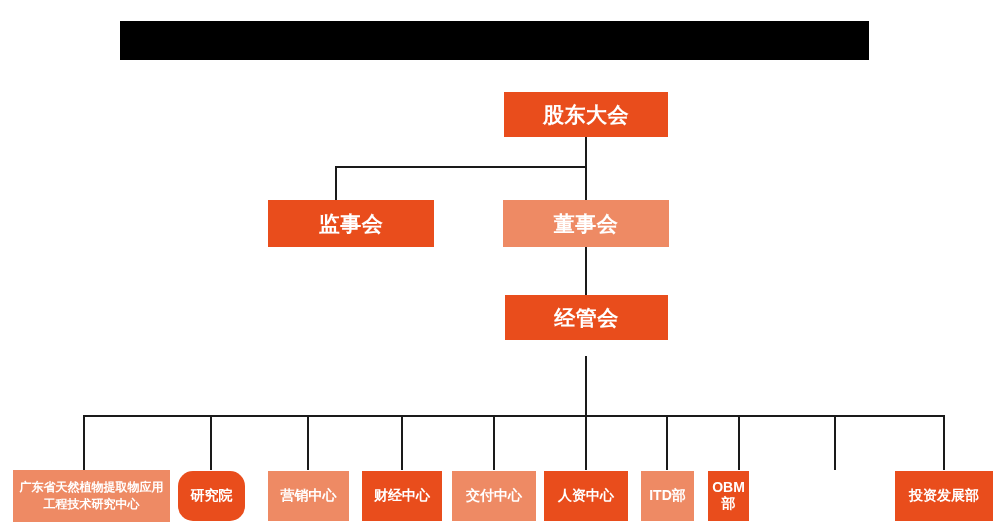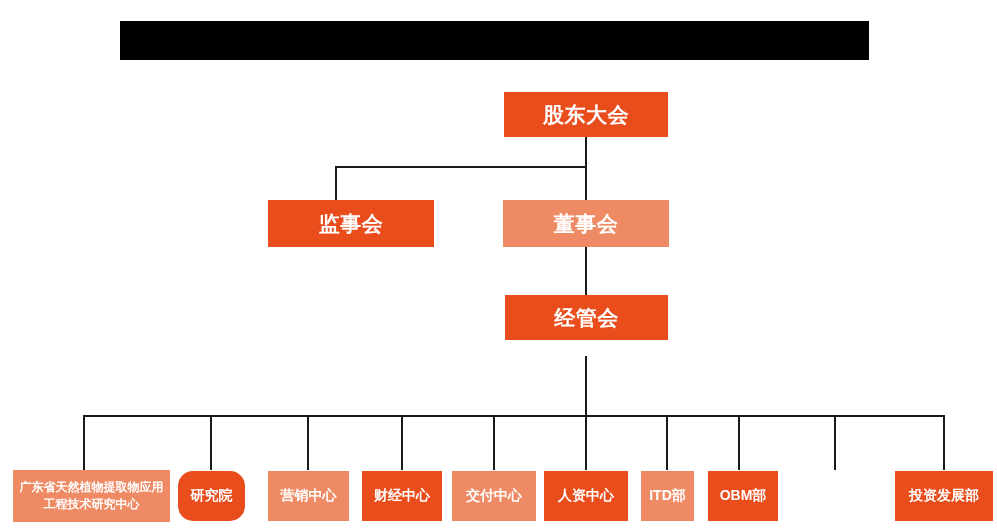--- a/index.html
+++ b/index.html
@@ -78,16 +78,16 @@
 
   <div class="node primary" style="left:505px; top:295px; width:163px; height:45px;">经管会</div>
 
   <div class="node secondary dept dept-long" style="left:5px; top:470px; width:157px; height:52px;">广东省天然植物提取物应用工程技术研究中心</div>
   <div class="node primary dept" style="left:178px; top:471px; width:67px; height:50px;border-radius:15px;">研究院</div>
   <div class="node secondary dept" style="left:268px; top:471px; width:81px; height:50px;">营销中心</div>
   <div class="node primary dept" style="left:362px; top:471px; width:80px; height:50px;">财经中心</div>
   <div class="node secondary dept" style="left:452px; top:471px; width:84px; height:50px;">交付中心</div>
   <div class="node primary dept" style="left:544px; top:471px; width:84px; height:50px;">人资中心</div>
   <div class="node secondary dept" style="left:641px; top:471px; width:53px; height:50px;">ITD部</div>
-  <div class="node primary dept" style="left:708px; top:471px; width:70px; height:50px;">OBM部</div>
+  <div class="node primary dept" style="left:708px; top:471px; width:41px; height:50px;">OBM部</div>
   <div class="node primary dept" style="left:895px; top:471px; width:98px; height:50px;">投资发展部</div>
 
 </div>
 
 </body></html>

